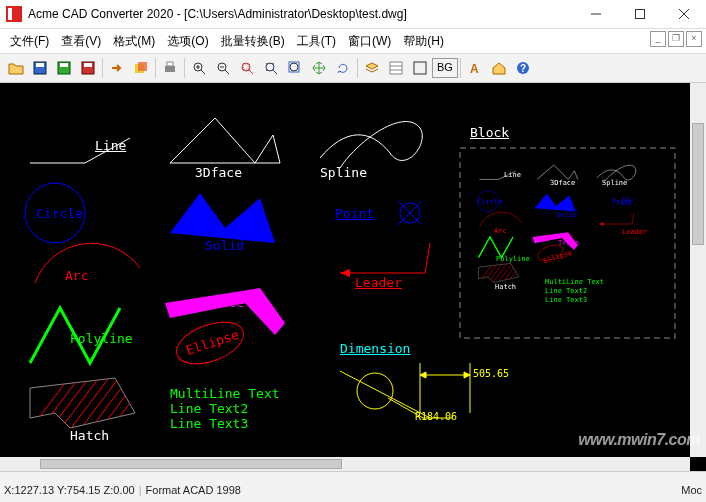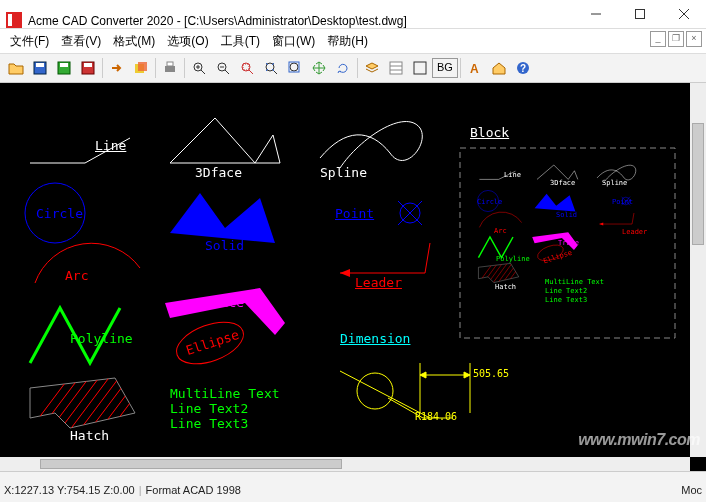--- a/index.html
+++ b/index.html
@@ -1,16 +1,16 @@
 <!DOCTYPE html>
 <html><head>
 <meta charset="utf-8">
 <style>
   html,body{margin:0;padding:0;width:706px;height:502px;overflow:hidden;font-family:"Microsoft YaHei","Segoe UI",Arial,sans-serif;font-size:12px;background:#fff}
-  .titlebar{height:28px;background:#fff;display:flex;align-items:flex-end;padding-left:6px;color:#000;border-bottom:1px solid #ddd}
+  .titlebar{height:28px;background:#fff;display:flex;align-items:center;padding-left:6px;color:#000;border-bottom:1px solid #ddd}
   .titlebar .icon{width:16px;height:16px;margin-right:6px}
   .titlebar .title{flex:1}
   .winbtns{display:flex;height:100%}
   .winbtn{width:44px;display:flex;align-items:center;justify-content:center;color:#555}
   .menubar{height:24px;background:#fff;display:flex;align-items:center;padding:0 4px;border-bottom:1px solid #ddd;position:relative}
   .menuitem{padding:2px 6px;cursor:default;white-space:nowrap}
   .mdibtns{position:absolute;right:4px;top:2px;display:flex;gap:2px}
   .mdibtn{width:14px;height:14px;border:1px solid #999;font-size:9px;line-height:12px;text-align:center;color:#666}
   .toolbar{height:28px;background:#f3f3f3;border-bottom:1px solid #ccc;display:flex;align-items:center;padding:0 4px;gap:0}
   .tbtn{width:22px;height:22px;display:flex;align-items:center;justify-content:center;border:1px solid transparent}
@@ -55,20 +55,21 @@
         </svg>
       </div>
   </div>
 </div>
 
 <div class="menubar">
   <span class="menuitem">文件(F)</span>
   <span class="menuitem">查看(V)</span>
   <span class="menuitem">格式(M)</span>
   <span class="menuitem">选项(O)</span>
+  <span class="menuitem">批量转换(B)</span>
   <span class="menuitem">工具(T)</span>
   <span class="menuitem">窗口(W)</span>
   <span class="menuitem">帮助(H)</span>
   <div class="mdibtns">
     <div class="mdibtn">_</div>
     <div class="mdibtn">❐</div>
     <div class="mdibtn">×</div>
   </div>
 </div>
 
@@ -305,21 +306,21 @@
   <span class="lbl" style="left:65px;top:185px;color:#f00">Arc</span>
   <span class="lbl" style="left:355px;top:192px;color:#f00;text-decoration:underline">Leader</span>
   <span class="lbl" style="left:70px;top:248px;color:#0f0">Polyline</span>
   <span class="lbl" style="left:205px;top:212px;color:#f0f">Trace</span>
   <span class="lbl" style="left:185px;top:252px;color:#f00;transform:rotate(-18deg)">Ellipse</span>
   <span class="lbl" style="left:70px;top:345px;color:#fff">Hatch</span>
   <span class="lbl" style="left:170px;top:303px;color:#0f0">MultiLine Text</span>
   <span class="lbl" style="left:170px;top:318px;color:#0f0">Line Text2</span>
   <span class="lbl" style="left:170px;top:333px;color:#0f0">Line Text3</span>
   <span class="lbl" style="left:470px;top:42px;color:#fff;text-decoration:underline">Block</span>
-  <span class="lbl" style="left:340px;top:248px;color:#0ff;text-decoration:underline">Dimension</span>
+  <span class="lbl" style="left:340px;top:258px;color:#0ff;text-decoration:underline">Dimension</span>
   <span class="lbl" style="left:415px;top:328px;color:#ff0;font-size:10px">R184.06</span>
   <span class="lbl" style="left:473px;top:285px;color:#ff0;font-size:10px">505.65</span>
 
   <span class="lbl" style="left:504px;top:88px;color:#fff;font-size:7px">Line</span>
   <span class="lbl" style="left:550px;top:96px;color:#fff;font-size:7px">3Dface</span>
   <span class="lbl" style="left:602px;top:96px;color:#fff;font-size:7px">Spline</span>
   <span class="lbl" style="left:477px;top:115px;color:#00f;font-size:7px">Circle</span>
   <span class="lbl" style="left:556px;top:128px;color:#00f;font-size:7px">Solid</span>
   <span class="lbl" style="left:612px;top:115px;color:#00f;font-size:7px">Point</span>
   <span class="lbl" style="left:494px;top:144px;color:#f00;font-size:7px">Arc</span>

